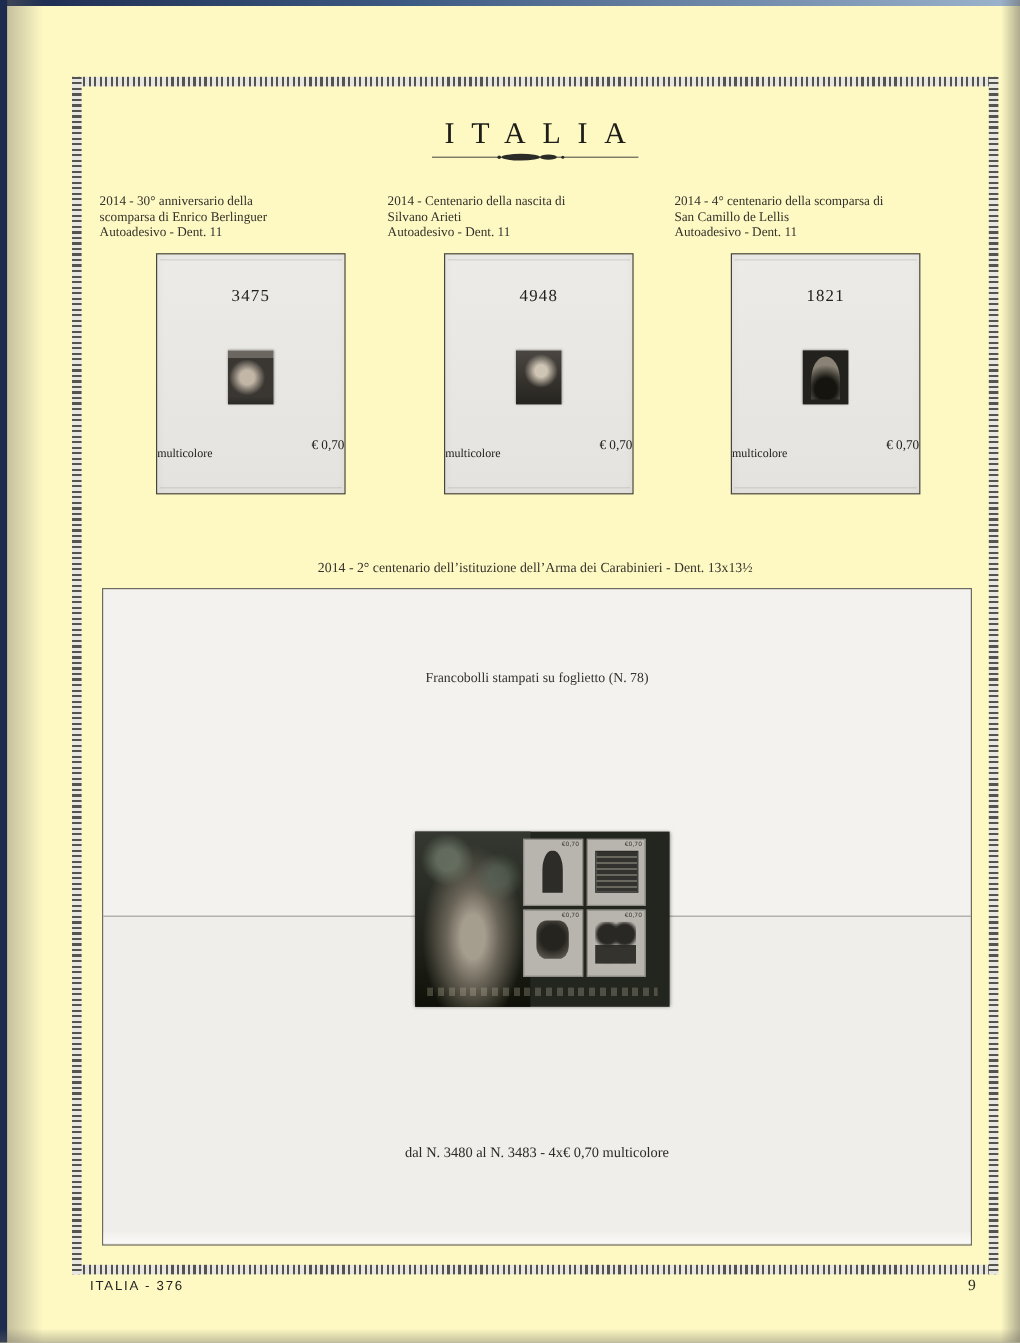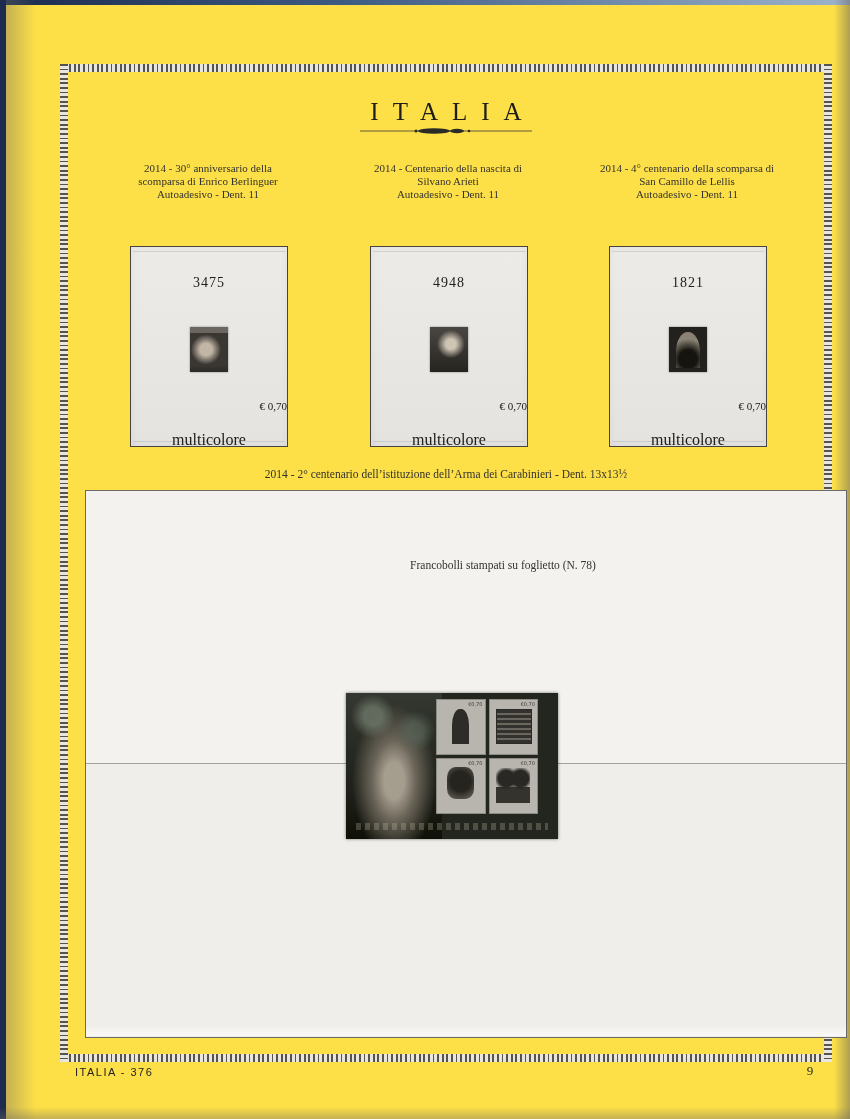--- a/index.html
+++ b/index.html
@@ -1,18 +1,18 @@
 <!DOCTYPE html>
 <html><head>
 <meta charset="utf-8">
 <style>
   html,body { margin:0; padding:0; background:#888; }
   .page {
     position:relative; width:850px; height:1119px; overflow:hidden;
-    background:#fde047;
+    background:#fef9c3;
     font-family:"Liberation Serif", serif;
     color:#26241f;
   }
   
   .edge-top { position:absolute; left:0; top:0; width:850px; height:5px;
     background:linear-gradient(90deg,#1d2b4e,#3d5a82 40%,#9db4cc); }
   .edge-left { position:absolute; left:0; top:0; width:6px; height:1119px; background:#1d2b4e; }
   .edge-left-shadow { position:absolute; left:6px; top:0; width:30px; height:1119px;
     background:linear-gradient(90deg, rgba(110,106,100,.40), rgba(110,106,100,0)); }
   .edge-right-shadow { position:absolute; right:0; top:0; width:16px; height:1119px;
@@ -30,30 +30,29 @@
   .band-left   { left:60px;  top:64px;    height:998px; }
   .band-right  { left:824px; top:64px;    height:998px; }
 
   .title {
     position:absolute; left:0; top:98px; width:892px; text-align:center;
     font-size:25px; letter-spacing:14px; padding-left:14px; box-sizing:border-box;
     color:#1e1d1a; font-weight:normal;
   }
   .title-orn { position:absolute; left:356px; top:126px; }
 
-  .caption { position:absolute; width:250px; top:162px; text-align:center;
+  .caption { position:absolute; width:250px; top:162px; text-align:left;
     font-size:11px; line-height:13px; color:#34322c; }
   .cap1 { left:83px; } .cap2 { left:323px; } .cap3 { left:562px; }
 
   .stamp-box {
     position:absolute; top:211px; width:156px; height:199px;
     border:1px solid #45443f;
     background:linear-gradient(180deg,#ecebe7,#e5e3df);
     box-shadow:inset 0 0 8px rgba(0,0,0,0.05);
-    margin-top:35px;
   }
   .stamp-box::before, .stamp-box::after {
     content:""; position:absolute; left:2px; right:2px; height:1px;
     background:rgba(0,0,0,0.10);
   }
   .stamp-box::before { top:4px; } .stamp-box::after { bottom:4px; }
   .box1 { left:130px; } .box2 { left:370px; } .box3 { left:609px; }
 
   .stamp-number { position:absolute; top:28px; width:100%; text-align:center;
     font-size:14px; letter-spacing:1px; color:#21201c; }
@@ -64,30 +63,29 @@
       linear-gradient(180deg,#6b6660 0 6px,#3a3733 6px 85%, #2c2a26); }
   .img2 { background:
       radial-gradient(circle at 55% 38%, #cfc5b4 0 5px, rgba(40,38,34,0) 14px),
       linear-gradient(180deg,#4a4641,#26241f); }
   .img3 { background:#23211e; }
   .img3-arch { position:absolute; left:19%; top:10%; width:62%; height:80%;
     border-radius:50% 50% 0 0 / 55% 55% 0 0;
     background:radial-gradient(circle at 50% 75%, #15140f 0 9px, #8a8375 20px); }
   .stamp-value { position:absolute; top:153px; width:100%; text-align:right;
     font-size:11px; color:#21201c; }
-  .stamp-colornote { position:absolute; top:184px; width:100%; text-align:center;
-    font-size:16px; color:#21201c; }
+  .stamp-colornote { position:absolute; top:161px; width:100%; 
+    font-size:10px; color:#21201c; }
 
   .sheet-caption { position:absolute; left:0; top:468px; width:892px; text-align:center;
     font-size:11.5px; color:#34322c; }
 
   .big-box { position:absolute; left:85px; top:490px; width:723px; height:546px;
     border:1px solid #6b6a65;
     background:linear-gradient(180deg,#f3f2ef 0 49.8%, #f0eeea 50%);
-    padding-left:37px;
   }
   .big-box-note { position:absolute; top:68px; width:100%; text-align:center;
     font-size:11.5px; color:#34322c; }
   .mid-line { position:absolute; left:0; top:272px; width:100%; height:1px;
     background:#a3a29c; }
   .bottom-glow { position:absolute; left:0; bottom:1px; width:100%; height:11px;
     background:linear-gradient(180deg, rgba(255,255,255,0), rgba(255,255,255,.65)); }
   .range-note { position:absolute; top:462px; width:100%; text-align:center;
     font-size:12px; color:#2b2a25; }
 
@@ -214,18 +212,19 @@
           <div class="fig-emblem"></div>
         </div>
         <div class="mini-stamp">
           <span class="mini-val">€0,70</span>
           <div class="fig-duo"></div>
         </div>
       </div>
       <div class="sheet-legend"></div>
     </div>
 
+    <div class="range-note">dal N. 3480 al N. 3483 - 4x€ 0,70 multicolore</div>
   </div>
 
   <div class="footer-left">ITALIA - 376</div>
   <div class="page-number">9</div>
 
 </div>
 
 </body></html>

